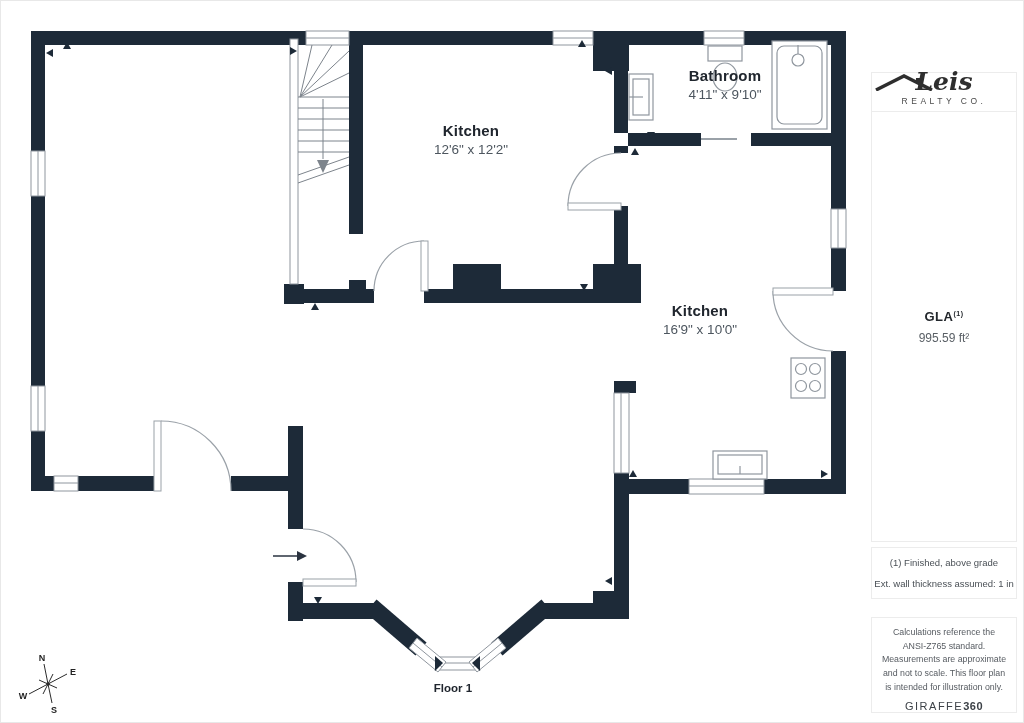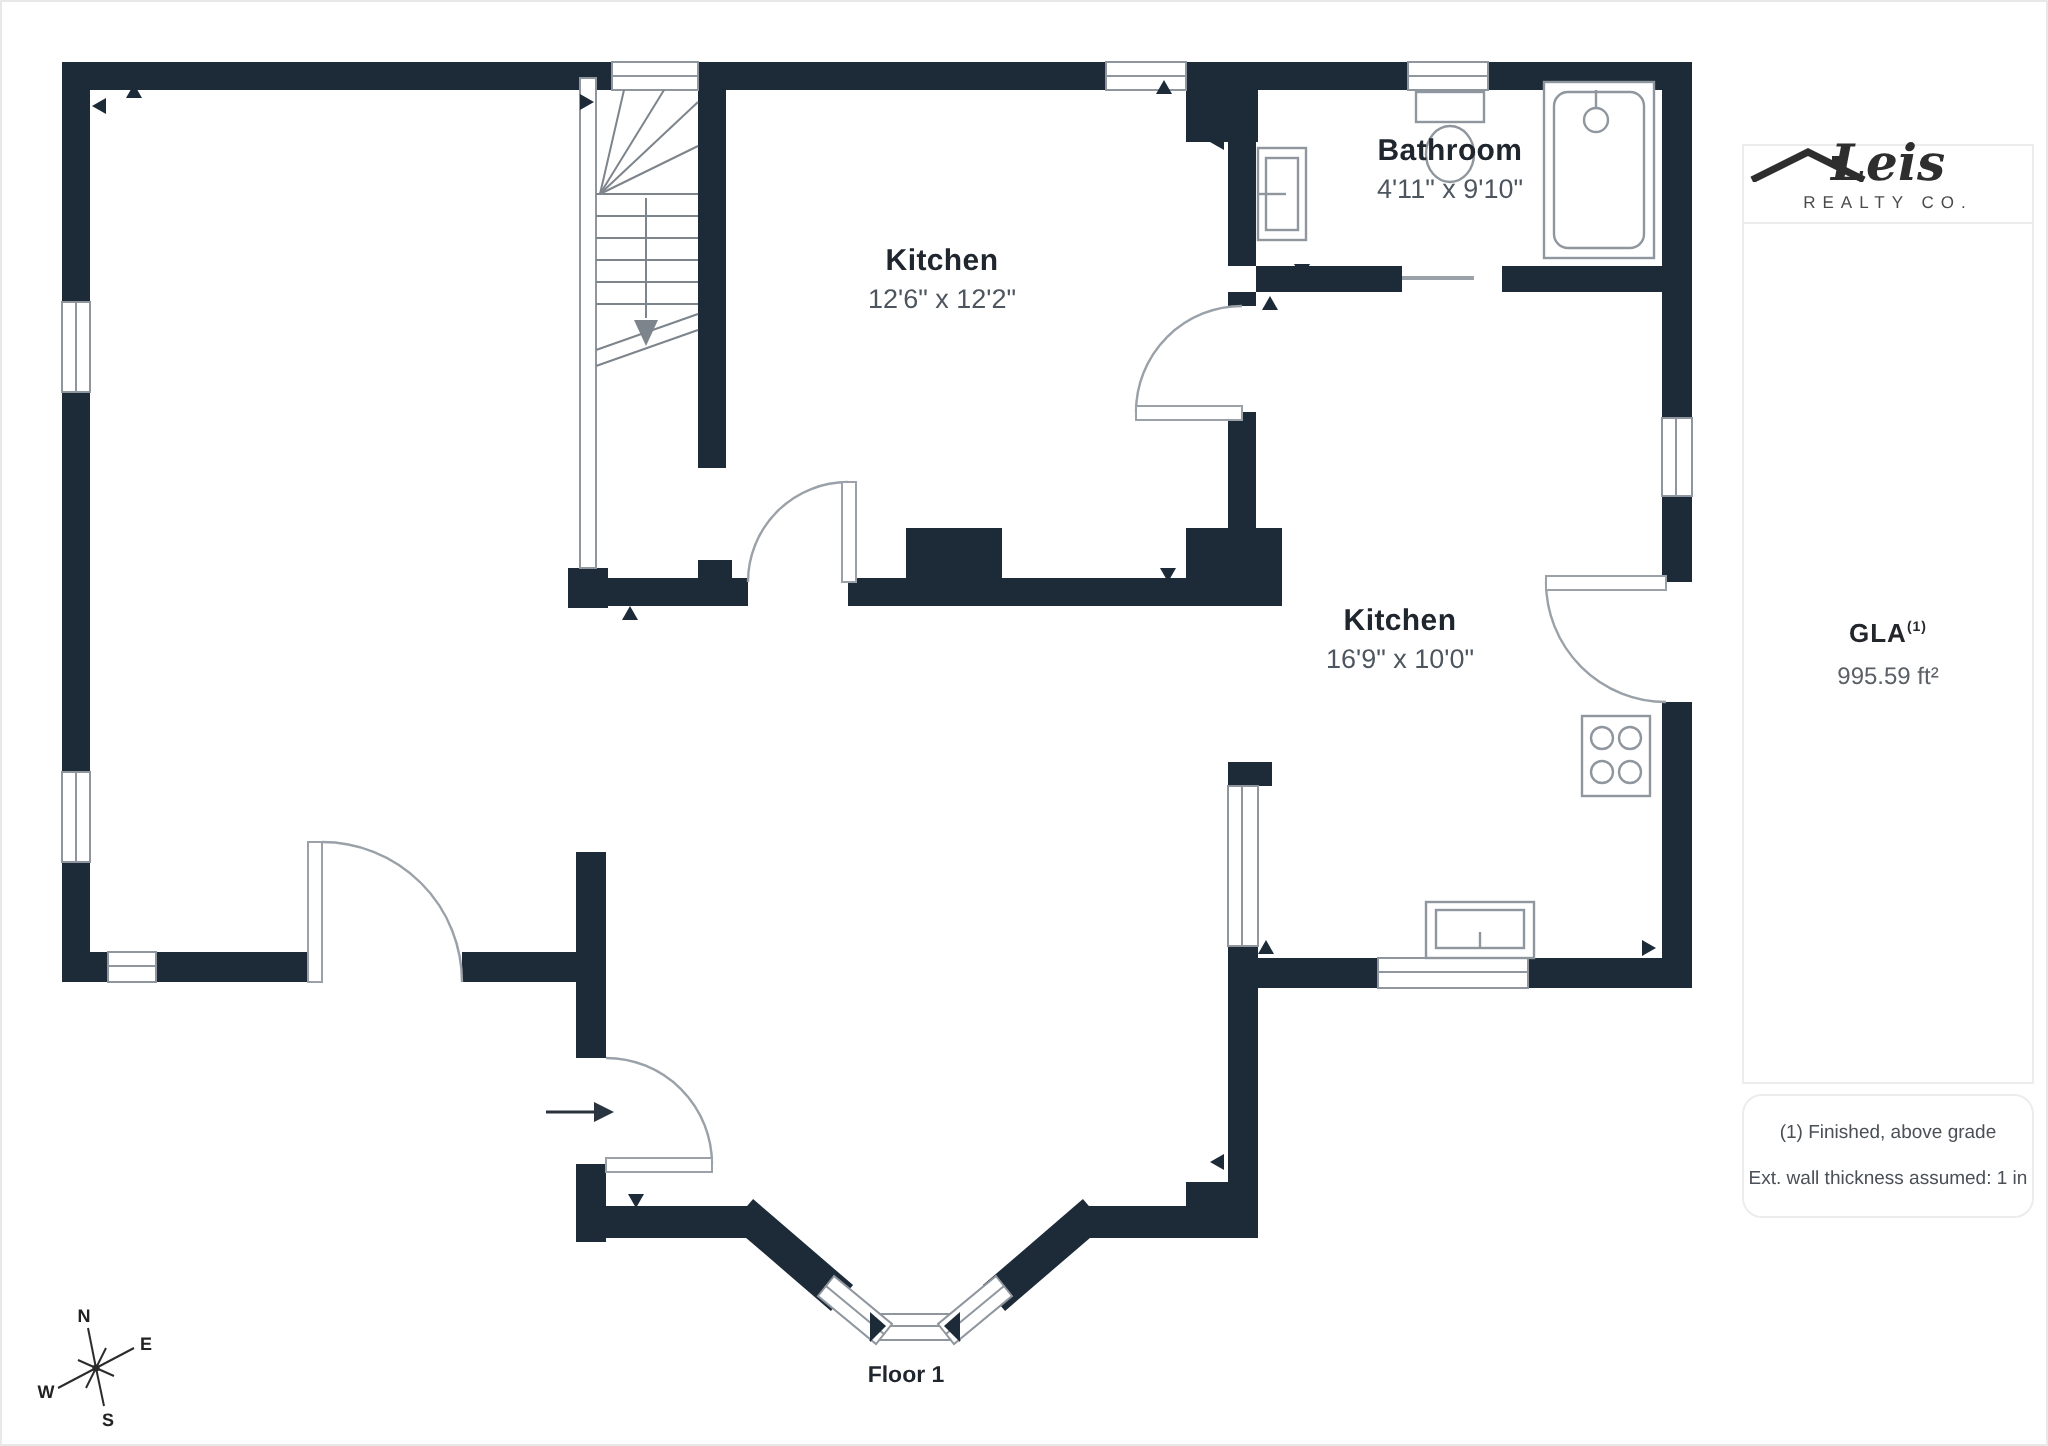--- a/index.html
+++ b/index.html
@@ -27,21 +27,21 @@
   #logo-box{top:27px;height:60px;justify-content:flex-start;margin-top:44px;}
   .logo-name{font-family:"DejaVu Serif",serif;font-style:italic;font-weight:bold;
              font-size:25px;color:#2e2e2e;line-height:1;margin-top:-4px;}
   .logo-sub{font-size:8.5px;letter-spacing:3.5px;color:#4a4a4a;border-bottom:1px solid #8a8a8a;
             padding-bottom:13px;margin-top:2px;}
   .logo-tag{font-size:7px;font-weight:700;letter-spacing:2.5px;color:#333;margin-top:3px;}
   #gla-box{top:110px;height:431px;justify-content:center;}
   .gla-line{font-size:13px;font-weight:700;color:#23272c;letter-spacing:.5px;}
   .gla-line sup{font-size:7px;}
   .gla-value{font-size:12px;color:#5a6066;margin-top:7px;}
-  #notes-box{top:546px;height:62px;justify-content:space-evenly;border-radius:10px;}
+  #notes-box{top:546px;height:52px;justify-content:space-evenly;}
   .note{font-size:9.5px;color:#4a5056;}
   #disc-box{top:616px;height:96px;padding:8px 9px;justify-content:flex-start;}
   .disc{font-size:8.8px;color:#565b61;line-height:1.55;text-align:center;}
   .brand{margin-top:6px;font-size:11px;letter-spacing:1.5px;color:#3c4147;}
   .brand b{font-weight:700;letter-spacing:.5px;}
 </style>
 </head>
 <body>
 
 <div id="screen">
@@ -248,14 +248,18 @@
   <div class="sbox" id="gla-box">
     <div class="gla-line"><span>GLA</span><sup>(1)</sup></div>
     <div class="gla-value">995.59 ft²</div>
   </div>
 
   <div class="sbox" id="notes-box">
     <div class="note">(1) Finished, above grade</div>
     <div class="note">Ext. wall thickness assumed: 1 in</div>
   </div>
 
+  <div class="sbox" id="disc-box">
+    <div class="disc">Calculations reference the ANSI-Z765 standard. Measurements are approximate and not to scale. This floor plan is intended for illustration only.</div>
+    <div class="brand"><span>GIRAFFE</span><b>360</b></div>
+  </div>
 
 </div>
 
 </body></html>

